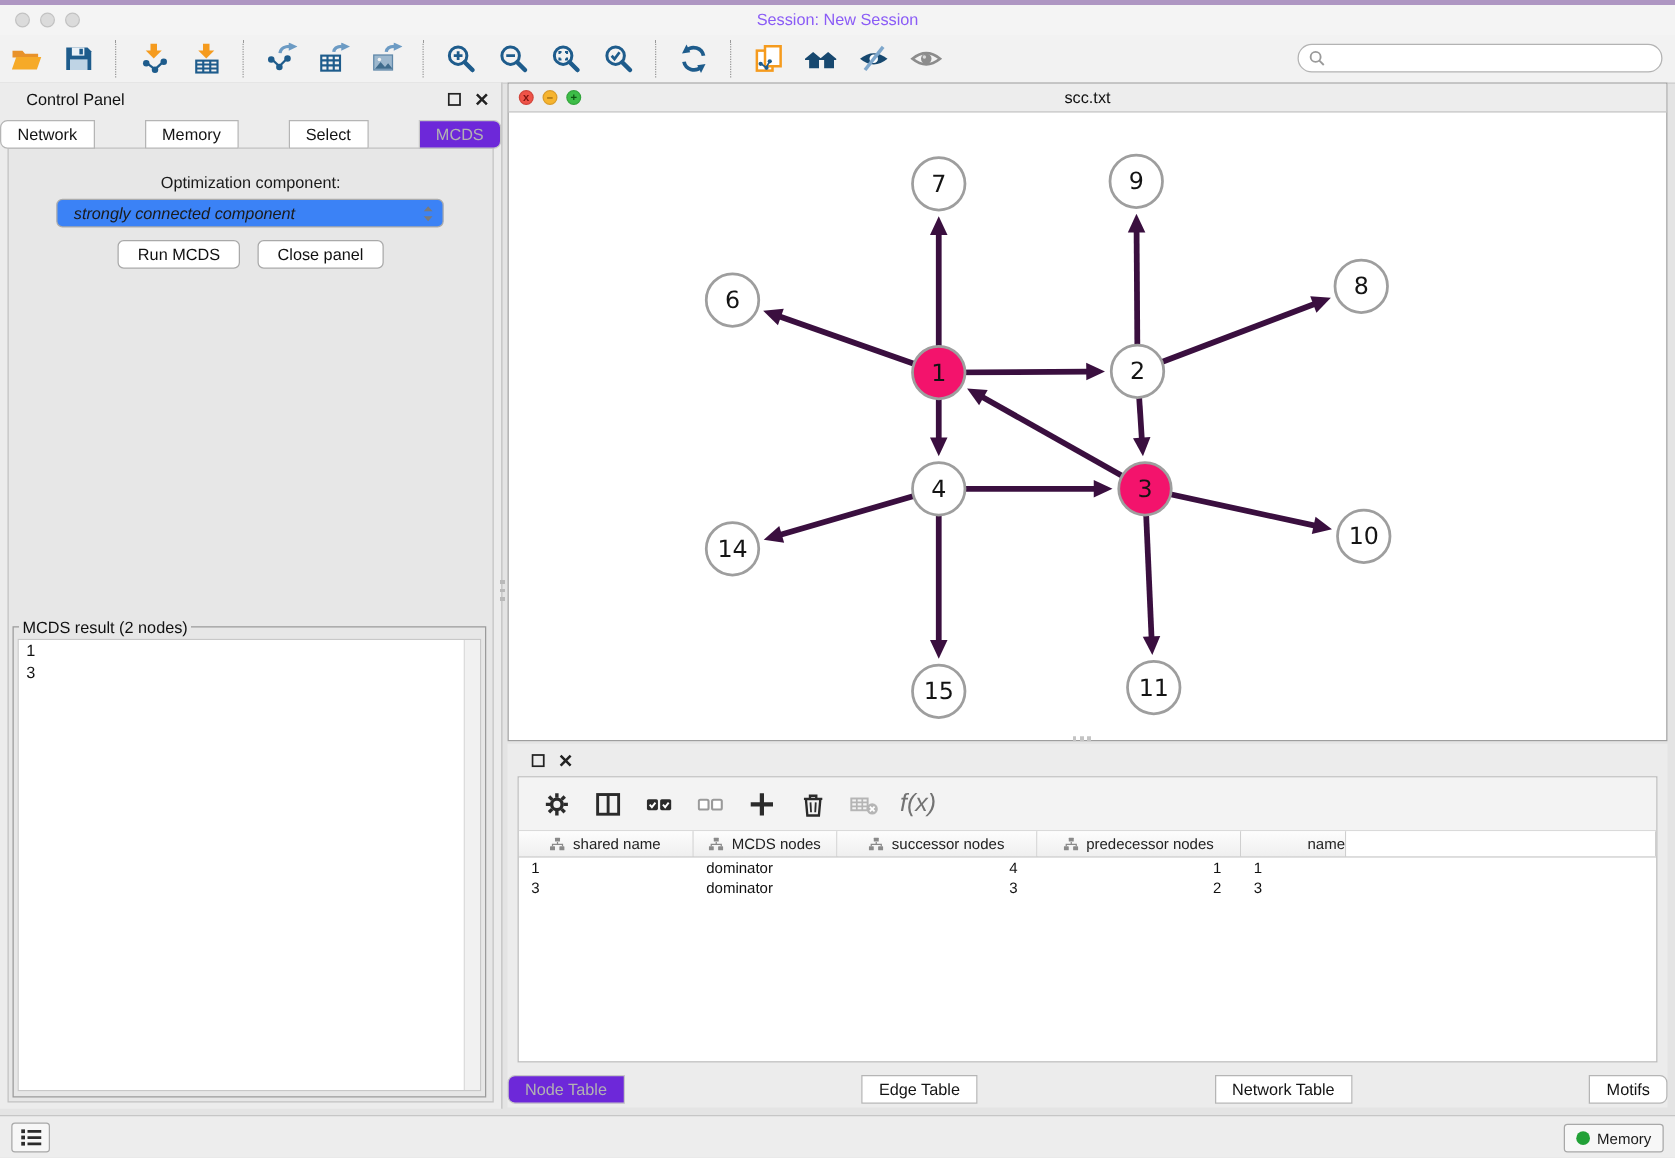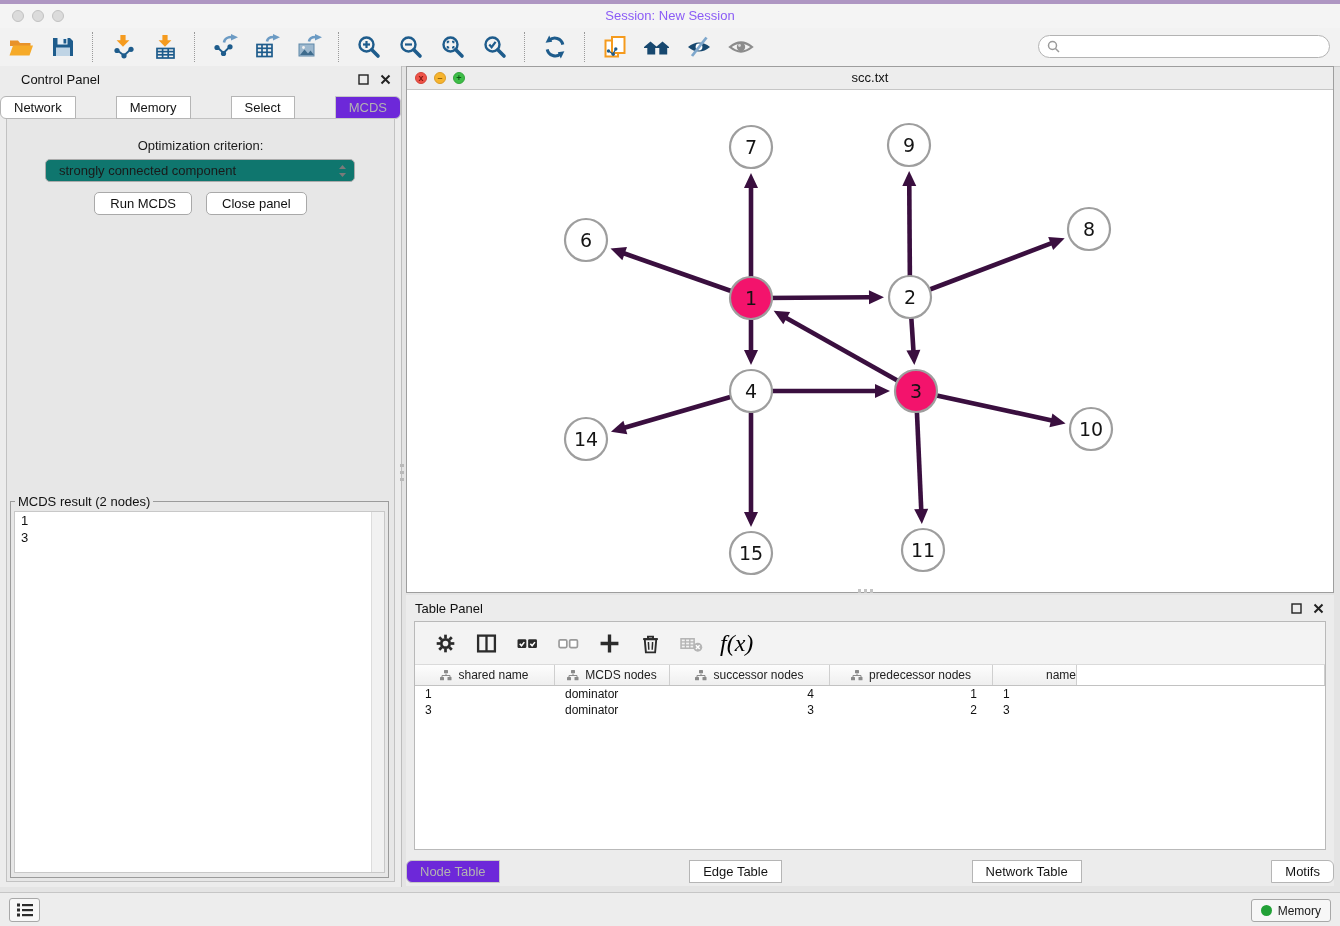--- a/index.html
+++ b/index.html
@@ -33,22 +33,22 @@
   .tab{background:#fff;border:1px solid #B5B5B5;padding:3px 13px;margin-left:-1px;font-size:13px;color:#141414;white-space:nowrap;}
   .tab:first-child{border-radius:6px 0 0 6px;margin-left:0;}
   .tab:last-child{border-radius:0 6px 6px 0;}
   .tab.active{background:#6d28d9;color:#B2B2B2;border-color:#C7C7C7;}
   
   #control-panel{position:absolute;left:0;top:66px;width:402px;height:821px;background:#ECECEC;
     border-right:1px solid #BDBDBD;box-sizing:border-box;padding-left:12px;}
   #cp-tabs{position:absolute;left:0;right:0;top:30px;z-index:2;}
   #cp-box{position:absolute;left:6px;right:6px;top:52px;bottom:5px;border:1px solid #C2C2C2;background:#E7E7E7;}
   #opt-label{position:absolute;left:0;right:0;top:72px;text-align:center;}
-  #opt-select{position:absolute;left:45px;top:93px;width:310px;height:23px;background:#0f766e;border:1px solid #ABABAB;
-    border-radius:5px;display:flex;align-items:center;padding-left:13px;box-sizing:border-box;}
+  #opt-select{position:absolute;left:45px;top:93px;width:310px;height:23px;background:#3b82f6;border:1px solid #ABABAB;
+    border-radius:5px;display:flex;align-items:center;padding-left:13px;box-sizing:border-box;font-style:italic;}
   #opt-select .stepper{position:absolute;right:7px;top:3px;}
   #cp-buttons{position:absolute;left:0;right:0;top:126px;display:flex;justify-content:center;gap:14px;}
   .aqua-btn{background:#fff;border:1px solid #A9A9A9;border-radius:5px;padding:3px 15px;font-size:13px;color:#111;}
   #result-box{position:absolute;left:10px;right:12px;top:428px;height:384px;border:1px solid #9B9B9B;margin:0;
     padding:0;background:#E7E7E7;box-sizing:border-box;}
   #result-box legend{font-size:13px;padding:0 3px;margin-left:4px;color:#111;}
   #result-inner{position:absolute;left:3px;right:3px;top:2px;bottom:4px;background:#fff;border:1px solid #C8C8C8;}
   #result-scroll{position:absolute;right:0;top:0;bottom:0;width:12px;background:#F1F1F1;border-left:1px solid #DCDCDC;}
   .result-line{padding:1px 0 0 6px;font-size:13px;line-height:16px;color:#111;}
   
@@ -65,21 +65,21 @@
   
   #grip-left{position:absolute;left:400px;top:464px;width:4px;height:18px;
     background:repeating-linear-gradient(#B9B9B9 0 3px,transparent 3px 7px);}
   #grip-bottom{position:absolute;left:858px;top:589px;width:16px;height:4px;
     background:repeating-linear-gradient(90deg,#C4C4C4 0 3px,transparent 3px 6px);}
   
   #table-panel{position:absolute;left:406px;top:595px;width:928px;height:291px;background:#ECECEC;box-sizing:border-box;}
   #tp-box{position:absolute;left:8px;right:8px;top:26px;bottom:36px;border:1px solid #B9B9B9;background:#fff;overflow:hidden;}
   #tp-toolbar{height:42px;background:#F3F3F3;border-bottom:1px solid #DADADA;display:flex;align-items:center;padding-left:18px;gap:17px;}
   .tpicon{width:24px;height:24px;display:flex;align-items:center;justify-content:center;}
-  .fx{font-family:Liberation Serif, serif;font-style:italic;font-size:24px;color:#000000;}
+  .fx{font-family:Liberation Sans, sans-serif;font-style:italic;font-size:20px;color:#737373;}
   #tbl-header{display:flex;height:20px;border-bottom:1px solid #C2C2C2;}
   .th{box-sizing:border-box;border-right:1px solid #CFCFCF;background:linear-gradient(#FDFDFD,#EFEFEF);
     display:flex;align-items:center;justify-content:center;gap:6px;font-size:12px;color:#222;}
   .th-fill{flex:1;background:#fff;border-bottom:0;}
   .tr{display:flex;height:16px;}
   .td{box-sizing:border-box;font-size:12px;color:#111;line-height:16px;white-space:nowrap;overflow:hidden;}
   #tp-tabs{position:absolute;left:0;right:0;bottom:3px;}
   
   #statusbar{position:absolute;left:0;bottom:0;width:100%;height:34px;background:#EDEDED;border-top:1px solid #C6C6C6;box-sizing:border-box;}
   #menu-btn{position:absolute;left:9px;top:5px;width:31px;height:24px;background:#F7F7F7;border:1px solid #A8A8A8;
@@ -280,21 +280,21 @@
         </svg>
       </span>
   </div>
   <div id="cp-tabs" class="tabgroup">
       <span class="tab">Network</span>
       <span class="tab">Memory</span>
       <span class="tab">Select</span>
       <span class="tab active">MCDS</span>
     </div>
   <div id="cp-box"></div>
-  <div id="opt-label">Optimization criterion:</div>
+  <div id="opt-label">Optimization component:</div>
   <div id="opt-select">
     <span>strongly connected component</span>
     <span class="stepper">
       <svg width="9" height="16" viewBox="0 0 9 16">
           <path d="M1 6l3.5-4L8 6z" fill="#7a7a7a"></path>
           <path d="M1 10l3.5 4L8 10z" fill="#7a7a7a"></path>
         </svg>
     </span>
   </div>
   <div id="cp-buttons">
@@ -421,21 +421,20 @@
         <circle cx="516" cy="461" r="21" fill="#FFFFFF" stroke="#9E9E9E" stroke-width="2.2"></circle>
         <text x="516" y="461" text-anchor="middle" dy="6.5" font-size="19" font-family="&quot;DejaVu Sans&quot;, sans-serif" fill="#141414">11</text>
       </g>
     </svg>
 </div>
 <div id="grip-left"></div>
 <div id="grip-bottom"></div>
 
 <div id="table-panel">
   <div class="panel-head">
-    <span class="ph-title">Table Panel</span>
     <span class="wctl">
         <svg width="11" height="11" viewBox="0 0 11 11">
           <rect x="1" y="1" width="9" height="9" fill="none" stroke="#222" stroke-width="1.4"></rect>
         </svg>
       </span>
     <span class="wctl">
         <svg width="11" height="11" viewBox="0 0 11 11">
           <path d="M1.5 1.5l8 8M9.5 1.5l-8 8" stroke="#222" stroke-width="2"></path>
         </svg>
       </span>

